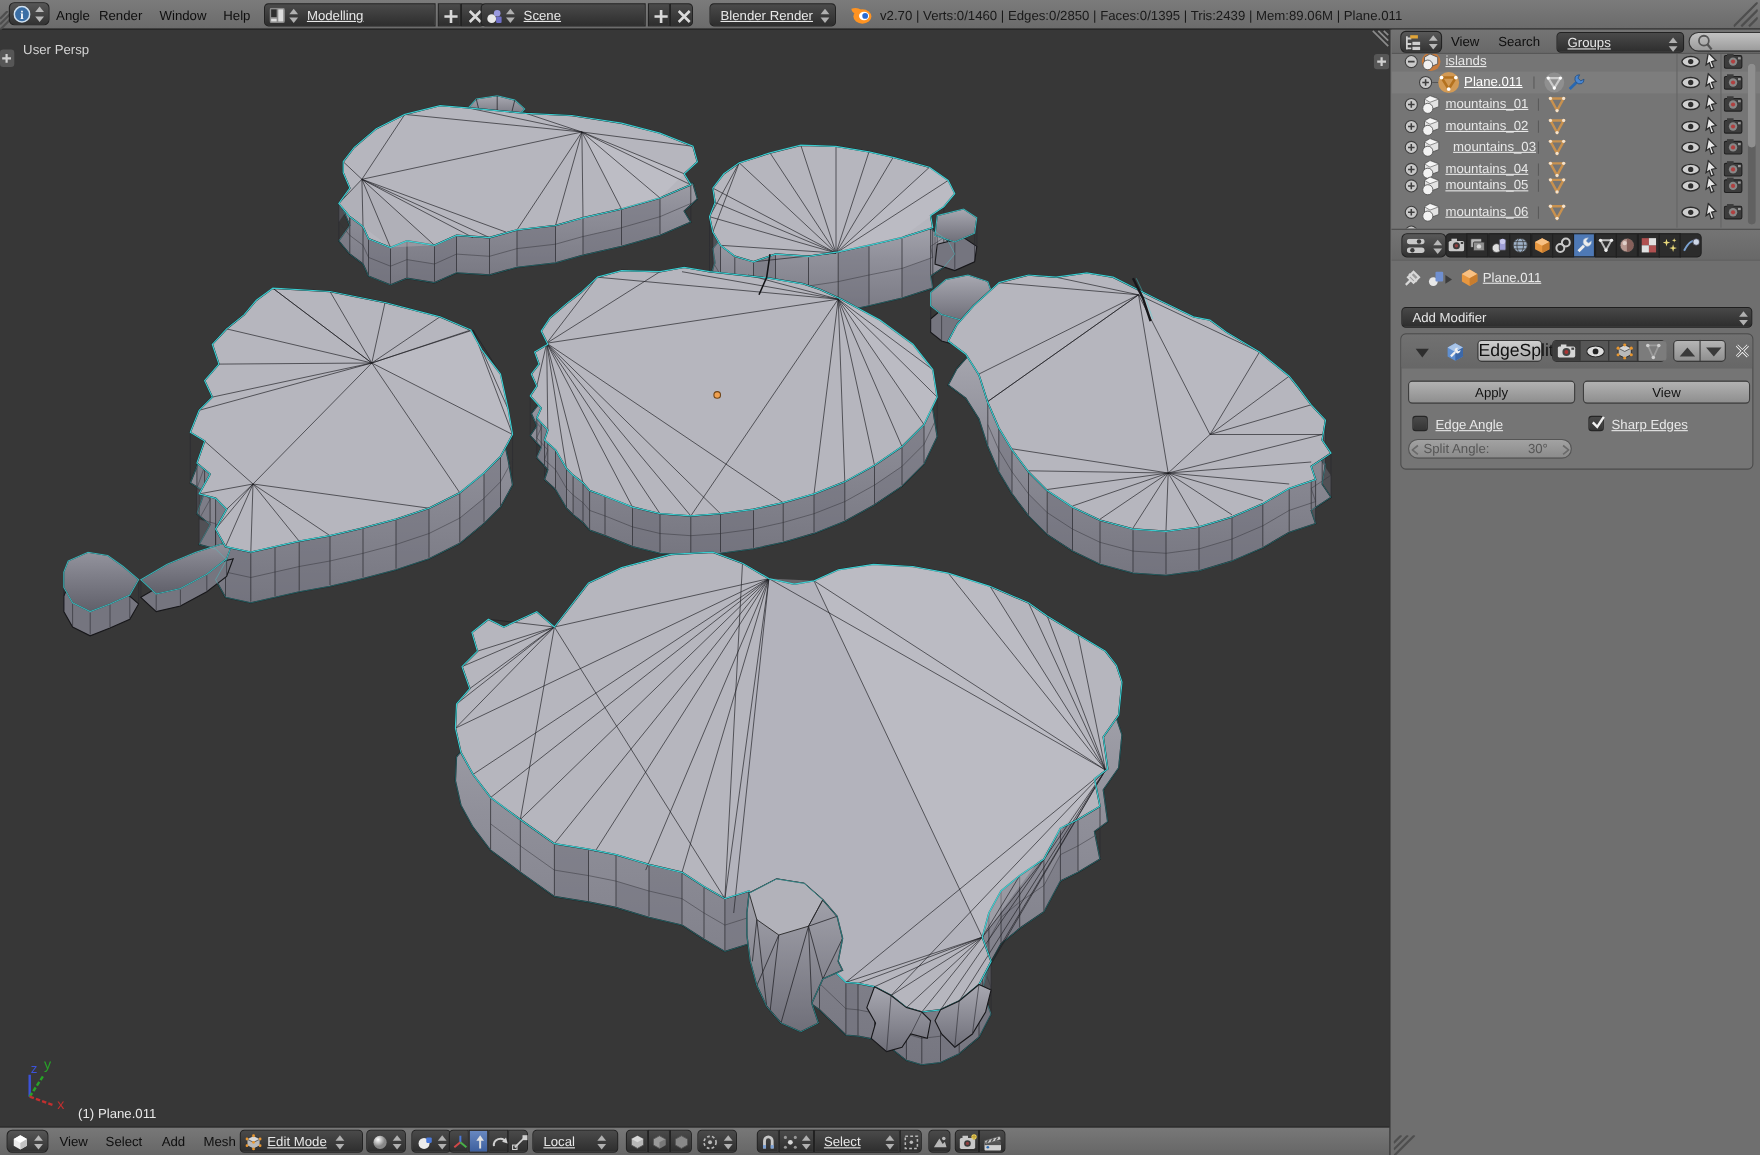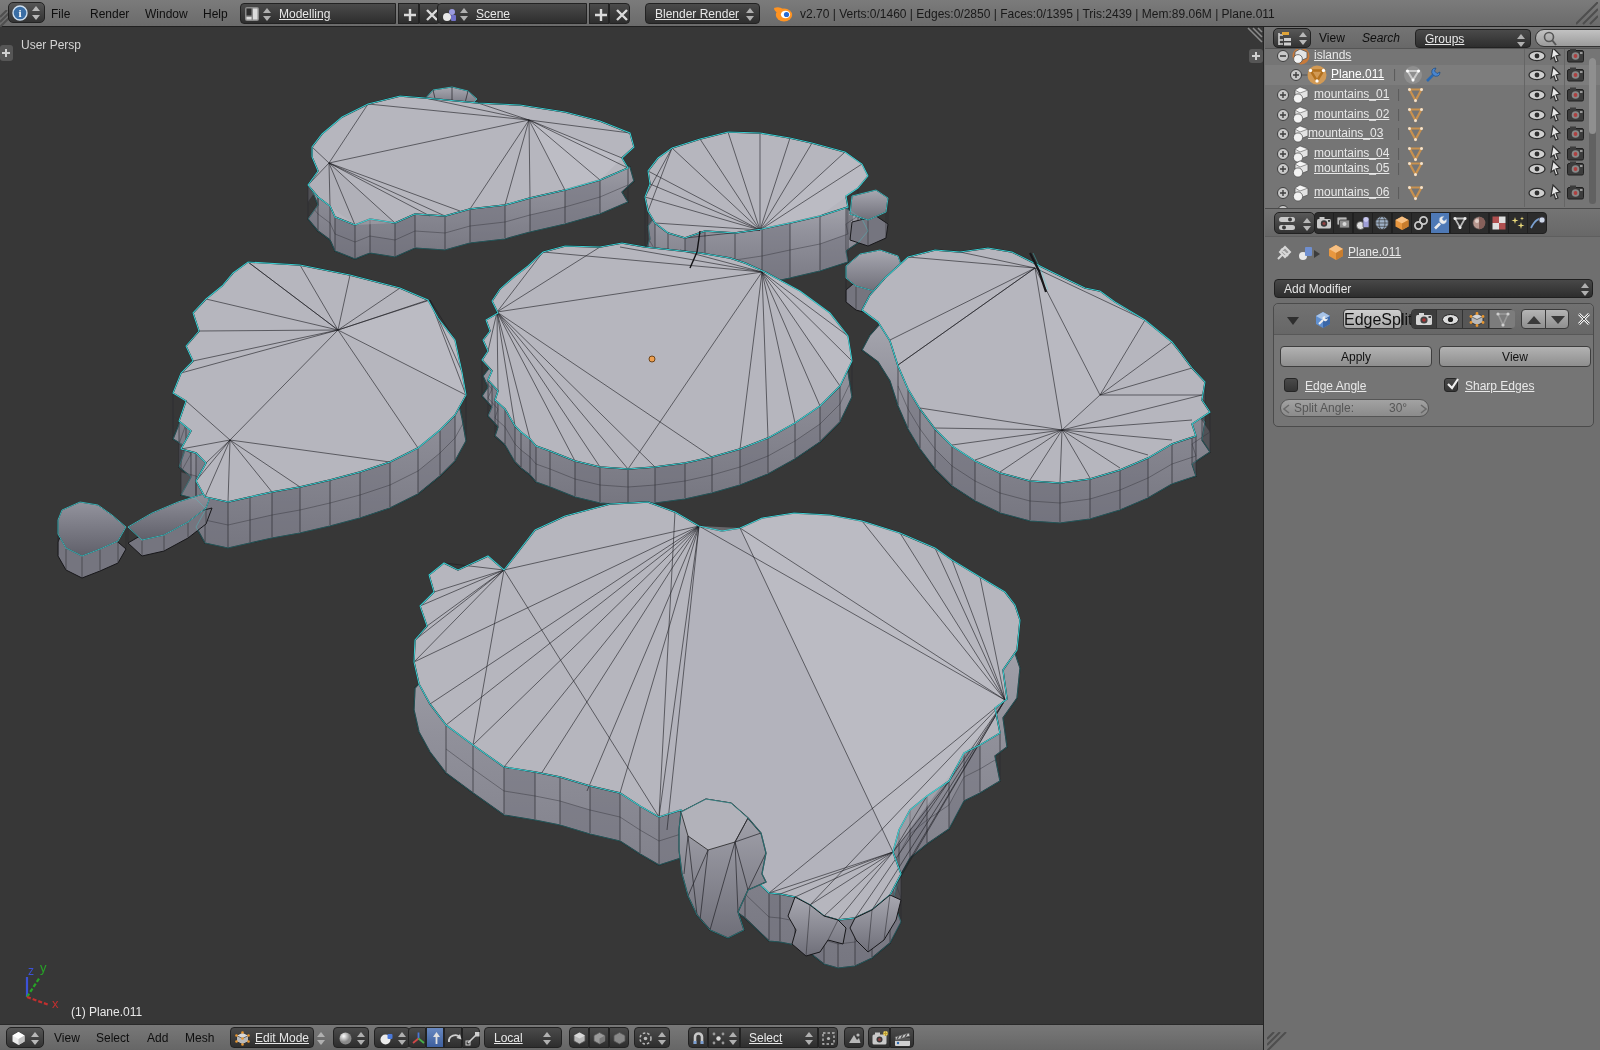--- a/index.html
+++ b/index.html
@@ -22,21 +22,21 @@
     <div class="abs" style="left:8px;top:2px;width:37px;height:21px;background:linear-gradient(#565656,#333333);border:1px solid #222;border-radius:5px;">
       <svg class="abs" style="left:3px;top:2px" width="16" height="16">
           <circle cx="8" cy="8" r="7" fill="#3a6ea5" stroke="#cfe0f0" stroke-width="1.4"></circle>
           <text x="8" y="12" font-size="11" font-weight="bold" fill="#fff" text-anchor="middle" font-family="Liberation Serif">i</text>
         </svg>
       <svg class="abs" style="left:22px;top:2px" width="10" height="16">
           <path d="M5 1 L9 6 L1 6 Z" fill="#b8b8b8"></path>
           <path d="M5 15 L9 10 L1 10 Z" fill="#b8b8b8"></path>
         </svg>
     </div>
-    <div class="abs dtxt" style="left:51px;top:7px;">File</div>
+    <div class="abs dtxt" style="left:51px;top:7px;">Angle</div>
     <div class="abs dtxt" style="left:90px;top:7px;">Render</div>
     <div class="abs dtxt" style="left:145px;top:7px;">Window</div>
     <div class="abs dtxt" style="left:203px;top:7px;">Help</div>
 
     <div class="abs" style="left:240px;top:3px;width:156px;height:21px;background:linear-gradient(#4a4a4a,#2e2e2e);border:1px solid #222;border-radius:4px 0 0 4px;">
       <svg class="abs" style="left:4px;top:3px" width="15" height="15">
           <rect x="0" y="0" width="14" height="14" rx="2" fill="#8a8a8a"></rect>
           <rect x="1.5" y="1.5" width="5" height="7" fill="#2e2e2e"></rect>
           <rect x="8" y="1.5" width="4.5" height="11" fill="#dcdcdc"></rect>
           <rect x="1.5" y="10" width="5" height="2.5" fill="#dcdcdc"></rect>
@@ -387,21 +387,21 @@
         <div class="abs" style="left:0;top:97px;width:336px;height:20px;">
           <svg class="abs" style="left:11px;top:3px" width="14" height="14">
               <circle cx="7" cy="7" r="5.5" fill="#c9c9c9" stroke="#3e3e3e"></circle>
               <path d="M4 7 H10 M7 4 V10" stroke="#3e3e3e" stroke-width="1.4"></path>
             </svg>
           <svg class="abs" style="left:27px;top:1px" width="19" height="18">
               <path d="M8 1 L16 4 L16 11 L8 14 L3 11 L3 4 Z" fill="#e3e3e3" stroke="#555" stroke-width="0.8"></path>
               <path d="M8 1 L16 4 L8 7 L3 4 Z" fill="#f5f5f5" stroke="#555" stroke-width="0.6"></path>
               <circle cx="6" cy="12.5" r="4.6" fill="#f2f2f2" stroke="#555" stroke-width="0.8"></circle>
             </svg>
-          <div class="ltxt abs" style="left:43px;top:2px;">mountains_03</div>
+          <div class="ltxt abs" style="left:56px;top:2px;">mountains_03</div>
           <div class="abs" style="left:132px;top:2px;color:#5a5a5a;font-size:12px;">|</div>
           <svg class="abs" style="left:142px;top:2px" width="17" height="16">
               <path d="M2.5 2.5 L14.5 2.5 L8.5 13.5 Z" fill="none" stroke="#c8914f" stroke-width="2.2"></path>
               <circle cx="2.5" cy="2.5" r="1.5" fill="#f5e3cd"></circle>
               <circle cx="14.5" cy="2.5" r="1.5" fill="#f5e3cd"></circle>
               <circle cx="8.5" cy="13.5" r="1.5" fill="#f5e3cd"></circle>
             </svg>
 <svg class="abs" style="left:263px;top:3px" width="18" height="14">
               <ellipse cx="9" cy="7" rx="8" ry="4.6" fill="#cfcfcf" stroke="#2e2e2e" stroke-width="1.3"></ellipse>
               <circle cx="9" cy="7" r="2.4" fill="#2e2e2e"></circle>
@@ -533,21 +533,21 @@
             <rect x="5" y="1" width="7" height="3" fill="#e0a438"></rect>
               <rect x="7" y="7" width="7" height="3" fill="#cfcfcf"></rect>
               <rect x="7" y="11.5" width="7" height="3" fill="#cfcfcf"></rect>
           </svg>
           <svg class="abs" style="left:24px;top:2px" width="10" height="15">
               <path d="M5 1 L9 6 L1 6 Z" fill="#b8b8b8"></path>
               <path d="M5 14 L9 9 L1 9 Z" fill="#b8b8b8"></path>
             </svg>
         </div>
         <div class="abs dtxt" style="left:54px;top:4px;">View</div>
-        <div class="abs dtxt" style="left:97px;top:4px;font-style:italic;">Search</div>
+        <div class="abs dtxt" style="left:97px;top:4px;">Search</div>
         <div class="abs" style="left:150px;top:2px;width:116px;height:19px;background:linear-gradient(#4a4a4a,#2e2e2e);border:1px solid #222;border-radius:4px;">
           <div class="abs ltxt" style="left:9px;top:2px;">Groups</div>
           <svg class="abs" style="left:100px;top:3px" width="10" height="15">
               <path d="M5 1 L9 6 L1 6 Z" fill="#b0b0b0"></path>
               <path d="M5 14 L9 9 L1 9 Z" fill="#b0b0b0"></path>
             </svg>
         </div>
         <div class="abs" style="left:270px;top:2px;width:66px;height:18px;background:linear-gradient(#c2c2c2,#9b9b9b);border:1px solid #333;border-radius:9px 0 0 9px;">
           <svg class="abs" style="left:6px;top:1px" width="16" height="16">
               <circle cx="7" cy="6" r="4.5" fill="none" stroke="#555" stroke-width="1.6"></circle>
@@ -792,21 +792,21 @@
       <svg class="abs" style="left:23px;top:3px" width="10" height="15">
           <path d="M5 1 L9 6 L1 6 Z" fill="#b8b8b8"></path>
           <path d="M5 14 L9 9 L1 9 Z" fill="#b8b8b8"></path>
         </svg>
     </div>
     <div class="abs dtxt" style="left:54px;top:6px;">View</div>
     <div class="abs dtxt" style="left:96px;top:6px;">Select</div>
     <div class="abs dtxt" style="left:147px;top:6px;">Add</div>
     <div class="abs dtxt" style="left:185px;top:6px;">Mesh</div>
 
-    <div class="abs" style="left:230px;top:2px;width:84px;height:21px;background:linear-gradient(#4a4a4a,#2e2e2e);border:1px solid #222;border-radius:4px;">
+    <div class="abs" style="left:218px;top:2px;width:112px;height:21px;background:linear-gradient(#4a4a4a,#2e2e2e);border:1px solid #222;border-radius:4px;">
       <svg class="abs" style="left:4px;top:3px" width="15" height="15">
           <path d="M7.5 1.5 L13.5 4.5 L13.5 10.5 L7.5 13.5 L1.5 10.5 L1.5 4.5 Z" fill="#b9b9b9" stroke="#2e2e2e" stroke-width="0.9"></path>
           <path d="M7.5 1.5 L13.5 4.5 L7.5 7.5 L1.5 4.5 Z" fill="#d8d8d8" stroke="#2e2e2e" stroke-width="0.6"></path>
           <circle cx="1.5" cy="4.5" r="1.3" fill="#e8962f"></circle>
           <circle cx="13.5" cy="4.5" r="1.3" fill="#e8962f"></circle>
           <circle cx="7.5" cy="1.5" r="1.3" fill="#e8962f"></circle>
           <circle cx="1.5" cy="10.5" r="1.3" fill="#e8962f"></circle>
           <circle cx="13.5" cy="10.5" r="1.3" fill="#e8962f"></circle>
           <circle cx="7.5" cy="13.5" r="1.3" fill="#e8962f"></circle>
           <circle cx="7.5" cy="7.5" r="1.3" fill="#e8962f"></circle>

